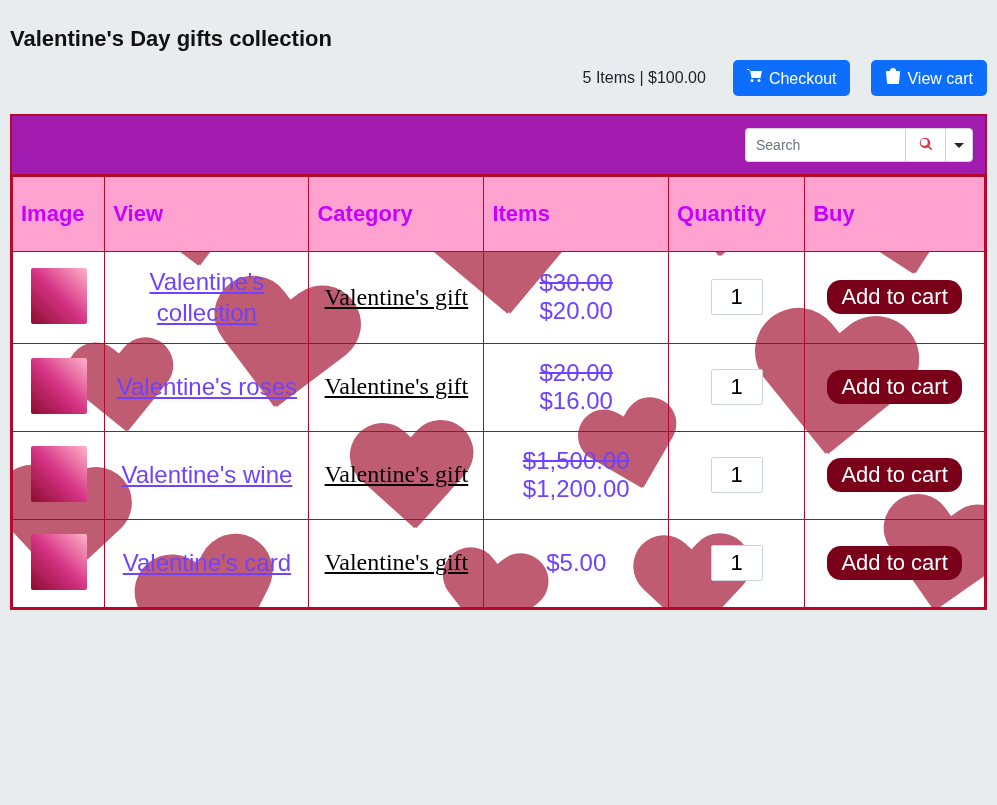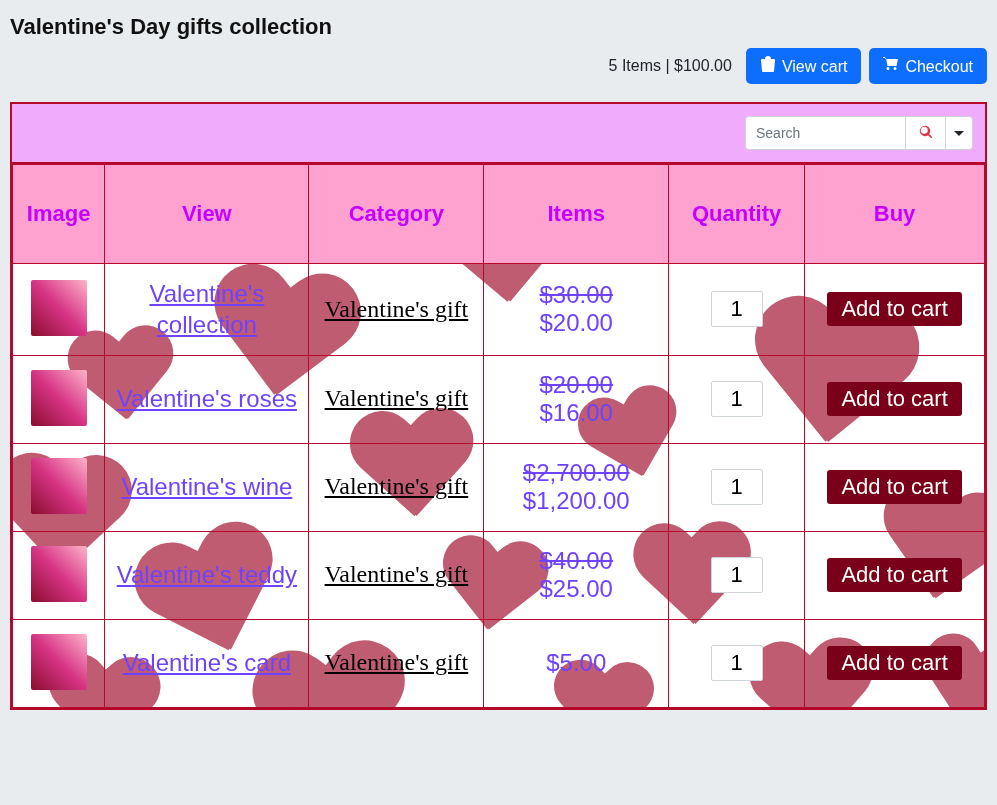--- a/index.html
+++ b/index.html
@@ -6,30 +6,30 @@
   body {
     margin: 0;
     padding: 10px;
     background: #e9ecef;
     font-family: 'Segoe UI', Arial, sans-serif;
     font-size: 14px;
     color: #212529;
     width: 997px;
   }
   h2 {
-    margin: 4px 0 8px 0;
+    margin: 16px 0 8px 0;
     font-size: 22px;
     font-weight: 700;
     color: #111;
   }
   .topbar {
     display: flex;
     justify-content: flex-end;
     align-items: center;
-    gap: 8px;
+    gap: 21px;
     margin-bottom: 18px;
   }
   .cart-summary {
     font-size: 16px;
     color: #212529;
     margin-right: 6px;
   }
   .btn {
     display: inline-flex;
     align-items: center;
@@ -41,21 +41,21 @@
     padding: 8px 14px;
     font-size: 16px;
     cursor: pointer;
     line-height: 1.2;
   }
   .btn svg { width: 16px; height: 16px; fill: #fff; }
   .table-wrap {
     border: 2px solid #b5082b;
   }
   .search-strip {
-    background: #f0abfc;
+    background: #a21caf;
     padding: 12px;
     display: flex;
     justify-content: flex-end;
     border-bottom: 2px solid #b5082b;
   }
   .search-group {
     display: flex;
   }
   .search-input {
     height: 34px;
@@ -98,23 +98,23 @@
   }
   table {
     width: 100%;
     border-collapse: collapse;
   }
   thead th {
     background: #ffa2d0;
     color: #c700ff;
     font-size: 22px;
     font-weight: 700;
-    padding: 36px 8px;
+    padding: 24px 8px;
     border: 1px solid #b5082b;
-    text-align: center;
+    text-align: left;
   }
   tbody {
     position: relative;
   }
   tbody td {
     border: 1px solid #b5082b;
     padding: 14px 8px;
     text-align: center;
     vertical-align: middle;
     background: rgba(255,255,255,0.0);
@@ -203,53 +203,53 @@
     border-radius: 2px;
     background: #fff;
     padding: 0;
   }
   .addcart-btn {
     background: #7a0019;
     color: #fff;
     border: none;
     padding: 4px 14px;
     font-size: 22px;
-    border-radius: 3px;
+    border-radius: 14px;
     cursor: pointer;
     white-space: nowrap;
   }
   col.c-img { width: 9.5%; }
   col.c-name { width: 21%; }
   col.c-cat { width: 18%; }
   col.c-price { width: 19%; }
   col.c-qty { width: 14%; }
   col.c-buy { width: 18.5%; }
 </style>
 </head>
 <body>
 
 <h2>Valentine's Day gifts collection</h2>
 
 <div class="topbar">
   <span class="cart-summary">5 Items | $100.00</span>
   <button class="btn">
     <span>
       <svg viewBox="0 0 16 16">
+          <path d="M0 1h2l.4 2H15l-1.5 7H4.5L3 2H0V1zm5 13a1.5 1.5 0 100-3 1.5 1.5 0 000 3zm7 0a1.5 1.5 0 100-3 1.5 1.5 0 000 3z"></path>
+        </svg>
+    </span>
+    <span>Checkout</span>
+  </button>
+  <button class="btn">
+    <span>
+      <svg viewBox="0 0 16 16">
           <path d="M5 3a3 3 0 016 0h3a1 1 0 011 1l-1 11a1 1 0 01-1 1H3a1 1 0 01-1-1L1 4a1 1 0 011-1h3zm1.5 0a1.5 1.5 0 013 0h-3z"></path>
         </svg>
     </span>
     <span>View cart</span>
-  </button>
-  <button class="btn">
-    <span>
-      <svg viewBox="0 0 16 16">
-          <path d="M0 1h2l.4 2H15l-1.5 7H4.5L3 2H0V1zm5 13a1.5 1.5 0 100-3 1.5 1.5 0 000 3zm7 0a1.5 1.5 0 100-3 1.5 1.5 0 000 3z"></path>
-        </svg>
-    </span>
-    <span>Checkout</span>
   </button>
 </div>
 
 <div class="table-wrap">
 
   <div class="search-strip">
     <div class="search-group">
       <input class="search-input" type="text" placeholder="Search" style="">
       <button class="search-btn">
         <span>
@@ -330,33 +330,22 @@
               <span class="price">$16.00</span>
             </td>
             <td><input class="qty-input" type="text" value="1" style=""></td>
             <td><button class="addcart-btn">Add to cart</button></td>
           </tr>
           <tr>
             <td><span class="thumb"></span></td>
             <td><a class="prod-link" href="#">Valentine's wine</a></td>
             <td><a class="cat-link" href="#">Valentine's gift</a></td>
             <td>
-              <span class="old-price">$2,700.00</span>
+              <span class="old-price">$1,500.00</span>
               <span class="price">$1,200.00</span>
-            </td>
-            <td><input class="qty-input" type="text" value="1" style=""></td>
-            <td><button class="addcart-btn">Add to cart</button></td>
-          </tr>
-          <tr>
-            <td><span class="thumb"></span></td>
-            <td><a class="prod-link" href="#">Valentine's teddy</a></td>
-            <td><a class="cat-link" href="#">Valentine's gift</a></td>
-            <td>
-              <span class="old-price">$40.00</span>
-              <span class="price">$25.00</span>
             </td>
             <td><input class="qty-input" type="text" value="1" style=""></td>
             <td><button class="addcart-btn">Add to cart</button></td>
           </tr>
           <tr>
             <td><span class="thumb"></span></td>
             <td><a class="prod-link" href="#">Valentine's card</a></td>
             <td><a class="cat-link" href="#">Valentine's gift</a></td>
             <td>
               <span class="price">$5.00</span>

